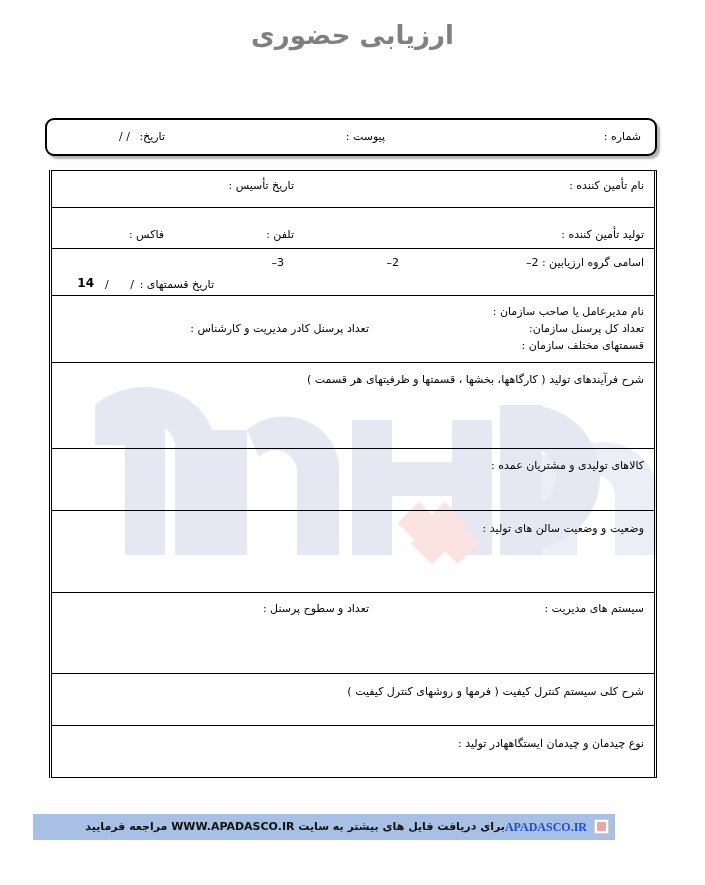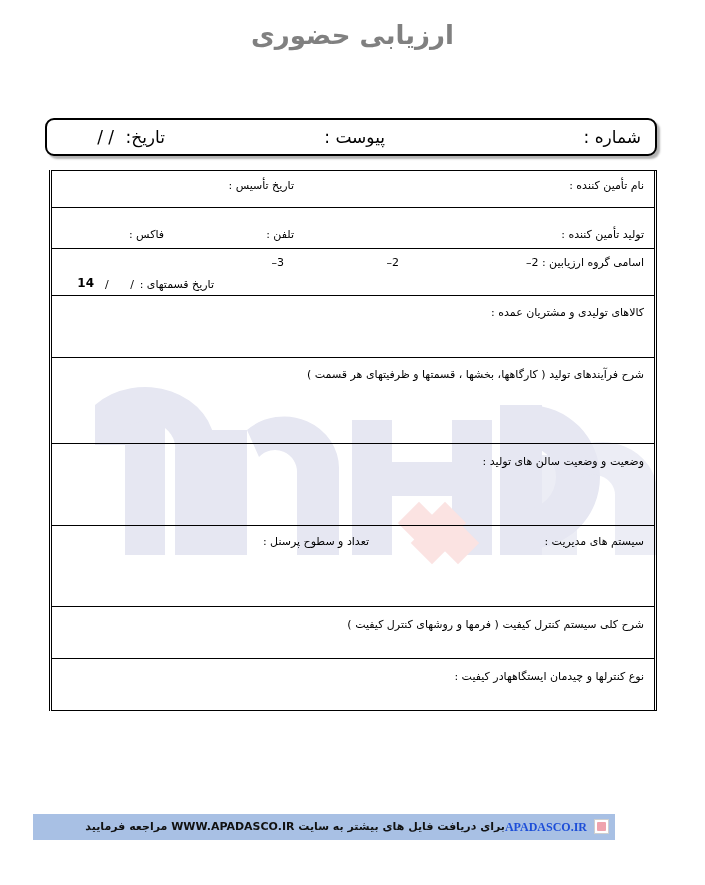--- a/index.html
+++ b/index.html
@@ -50,21 +50,21 @@
     background: #fff;
     box-shadow: 3px 3px 2px rgba(0,0,0,0.30);
     z-index: 3;
     direction: rtl;
   }
   .header-box .hcell {
     position: absolute;
     top: 0;
     height: 42px;
     line-height: 34px;
-    font-size: 17px;
+    font-size: 11px;
     color: #000;
     white-space: nowrap;
   }
   .hcell-number { right: 14px; }
   .hcell-attach { right: 270px; }
   .hcell-date   { right: 490px; }
   .slashes { letter-spacing: 9px; padding-right: 6px; color:#000; }
 
   
   .main-table {
@@ -228,30 +228,40 @@
     <div class="tline pad-top" style="padding-top:5px;">
       <span>اسامی گروه ارزیابین : 2–</span>
       <span class="sub" style="top:5px; right:255px;">2–</span>
       <span class="sub" style="top:5px; right:370px;">3–</span>
       <span class="sub" style="top:27px; right:440px;">تاریخ قسمتهای :</span>
       <span class="sub slashes" style="top:27px; right:505px;">/     /</span>
       <span class="sub bold-num" style="top:26px; right:560px;">14</span>
     </div>
   </div>
 
+  <div class="trow" style="height:67px;">
+    <div class="tline" style="padding-top:7px;">
+      <div>نام مدیرعامل یا صاحب سازمان :</div>
+      <div style="position:relative;">
+        <span>تعداد کل پرسنل سازمان:</span>
+        <span class="sub at-275" style="top:0;">تعداد پرسنل کادر مدیریت و کارشناس :</span>
+      </div>
+      <div>قسمتهای مختلف سازمان :</div>
+    </div>
+  </div>
+
+  <div class="trow" style="height:86px;">
+    <div class="tline" style="padding-top:8px;">
+      <span>شرح فرآیندهای تولید ( کارگاهها، بخشها ، قسمتها و ظرفیتهای هر قسمت )</span>
+    </div>
+  </div>
 
   <div class="trow" style="height:62px;">
     <div class="tline" style="padding-top:8px;">
       <span>کالاهای تولیدی و مشتریان عمده :</span>
-    </div>
-  </div>
-
-  <div class="trow" style="height:86px;">
-    <div class="tline" style="padding-top:8px;">
-      <span>شرح فرآیندهای تولید ( کارگاهها، بخشها ، قسمتها و ظرفیتهای هر قسمت )</span>
     </div>
   </div>
 
   <div class="trow" style="height:82px;">
     <div class="tline" style="padding-top:9px;">
       <span>وضعیت و وضعیت سالن های تولید :</span>
     </div>
   </div>
 
   <div class="trow" style="height:81px;">
@@ -264,21 +274,21 @@
   </div>
 
   <div class="trow" style="height:52px;">
     <div class="tline" style="padding-top:9px;">
       <span>شرح کلی سیستم کنترل کیفیت ( فرمها و روشهای کنترل کیفیت )</span>
     </div>
   </div>
 
   <div class="trow" style="height:51px;">
     <div class="tline" style="padding-top:9px;">
-      <span>نوع کنترلها و چیدمان ایستگاههادر کیفیت :</span>
+      <span>نوع چیدمان و چیدمان ایستگاههادر تولید :</span>
     </div>
   </div>
 
 </div>
 
 <div class="footer">
   <div class="footer-icon">
       <i></i>
     </div>
   <div class="footer-brand">APADASCO.IR</div>

